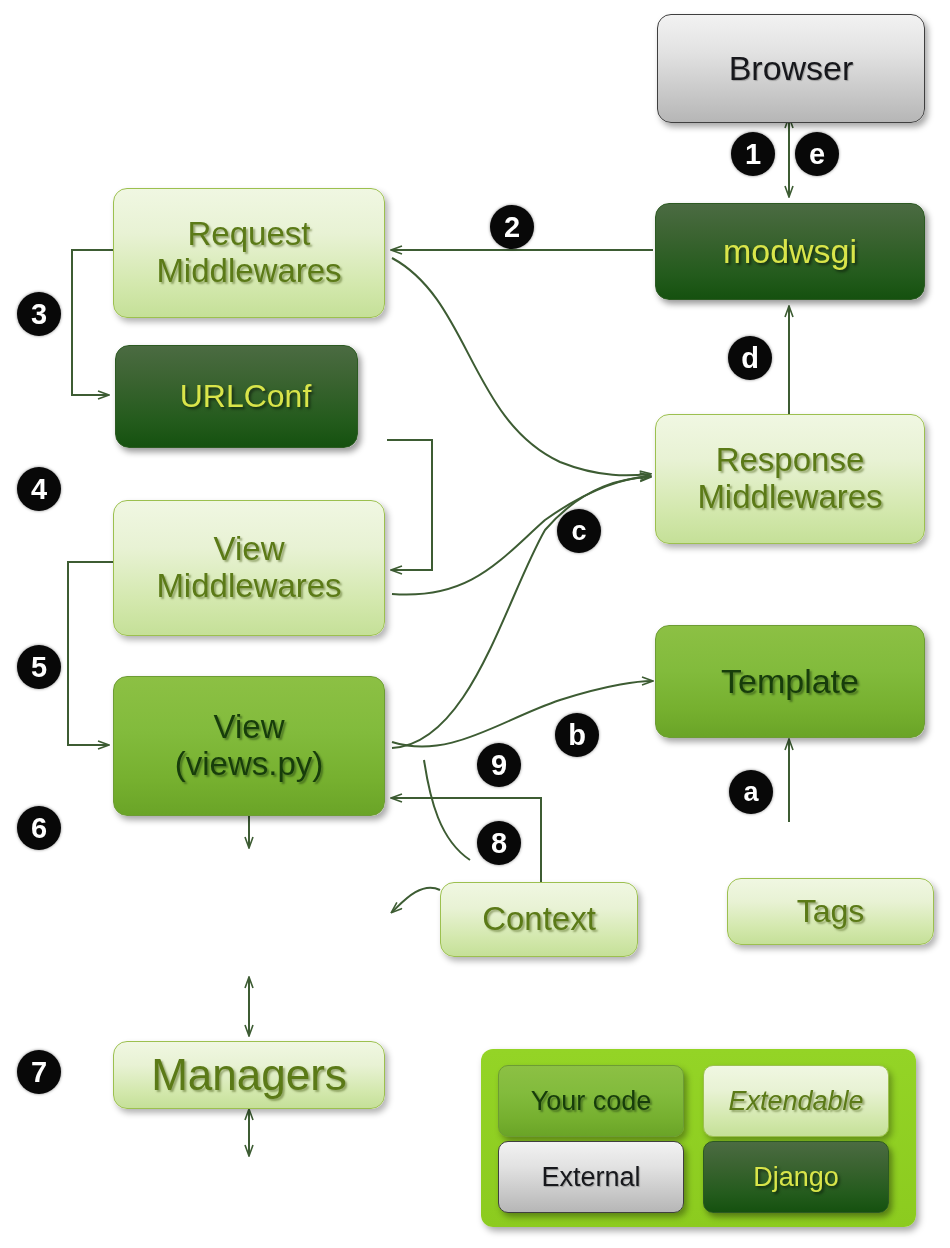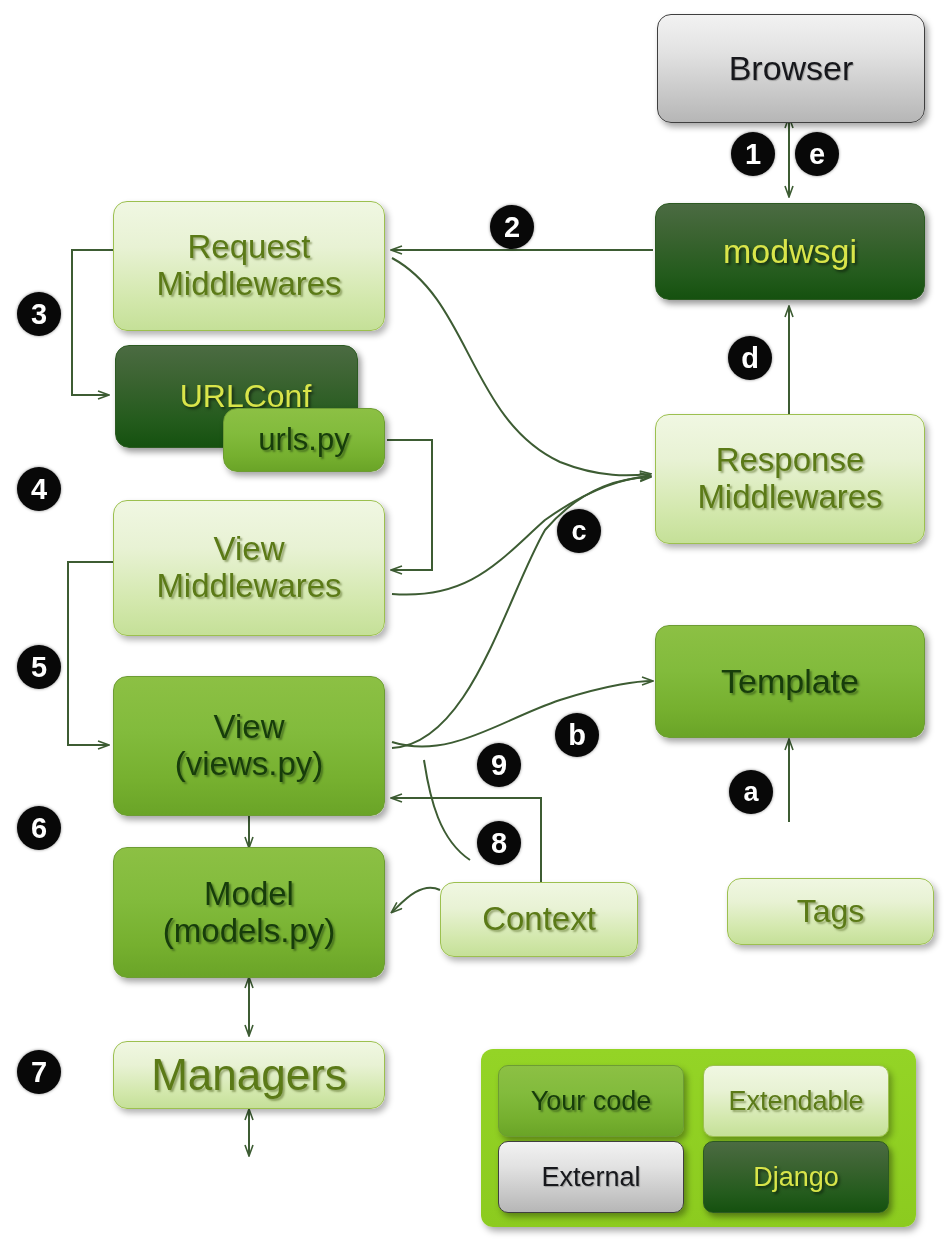--- a/index.html
+++ b/index.html
@@ -172,47 +172,40 @@
   </svg>
 
   <div class="node cat-external" style="left:657px; top:14px; width:268px; height:109px; font-size:34px;">
     <span class="lbl">Browser</span>
   </div>
 
   <div class="node cat-django" style="left:655px; top:203px; width:270px; height:97px; font-size:34px;">
     <span class="lbl">modwsgi</span>
   </div>
 
-  <div class="node cat-extendable" style="left:113px; top:188px; width:272px; height:130px; font-size:33px;margin-top:13px;">
+  <div class="node cat-extendable" style="left:113px; top:188px; width:272px; height:130px; font-size:33px;">
     <span class="lbl">Request
 Middlewares</span>
   </div>
 
   <div class="node cat-django" style="left:115px; top:345px; width:243px; height:103px; font-size:32px; justify-content:flex-start; padding-left:18px;">
     <span class="lbl" style="text-align:center;">URLConf</span>
   </div>
 
-  <div class="node cat-yourcode" style="left:223px; top:408px; width:162px; height:64px; font-size:31px; z-index:7;">
-    <span class="lbl">urls.py</span>
-  </div>
 
   <div class="node cat-extendable" style="left:113px; top:500px; width:272px; height:136px; font-size:33px;">
     <span class="lbl">View
 Middlewares</span>
   </div>
 
   <div class="node cat-yourcode" style="left:113px; top:676px; width:272px; height:140px; font-size:33px;">
     <span class="lbl">View
 (views.py)</span>
   </div>
 
-  <div class="node cat-yourcode" style="left:113px; top:847px; width:272px; height:131px; font-size:33px;">
-    <span class="lbl">Model
-(models.py)</span>
-  </div>
 
   <div class="node cat-extendable" style="left:113px; top:1041px; width:272px; height:68px; font-size:44px;">
     <span class="lbl">Managers</span>
   </div>
 
 
   <div class="node cat-extendable" style="left:655px; top:414px; width:270px; height:130px; font-size:33px;">
     <span class="lbl">Response
 Middlewares</span>
   </div>
@@ -270,21 +263,21 @@
     <span>8</span>
     </div>
   <div class="badge" style="left:17px; top:1050px;">
     <span>7</span>
     </div>
 
   <div id="legend">
     <div class="leg-item cat-yourcode" style="left:17px; top:16px;">
       <span>Your code</span>
     </div>
-    <div class="leg-item cat-extendable" style="left:222px; top:16px;">
+    <div class="leg-item cat-extendable" style="left:222px; top:16px;font-style:italic;">
       <span>Extendable</span>
     </div>
     <div class="leg-item cat-external" style="left:17px; top:92px;">
       <span>External</span>
     </div>
     <div class="leg-item cat-django" style="left:222px; top:92px;">
       <span>Django</span>
     </div>
   </div>
 

